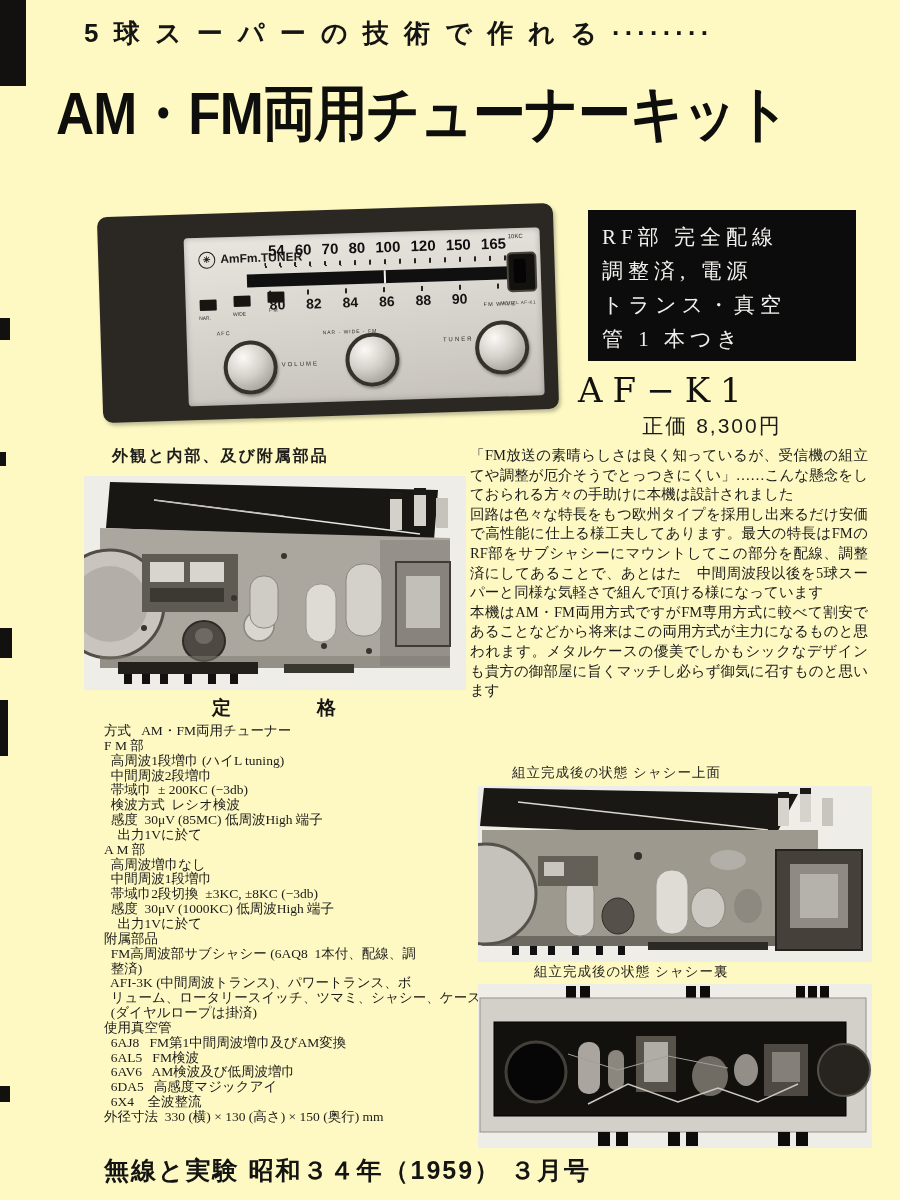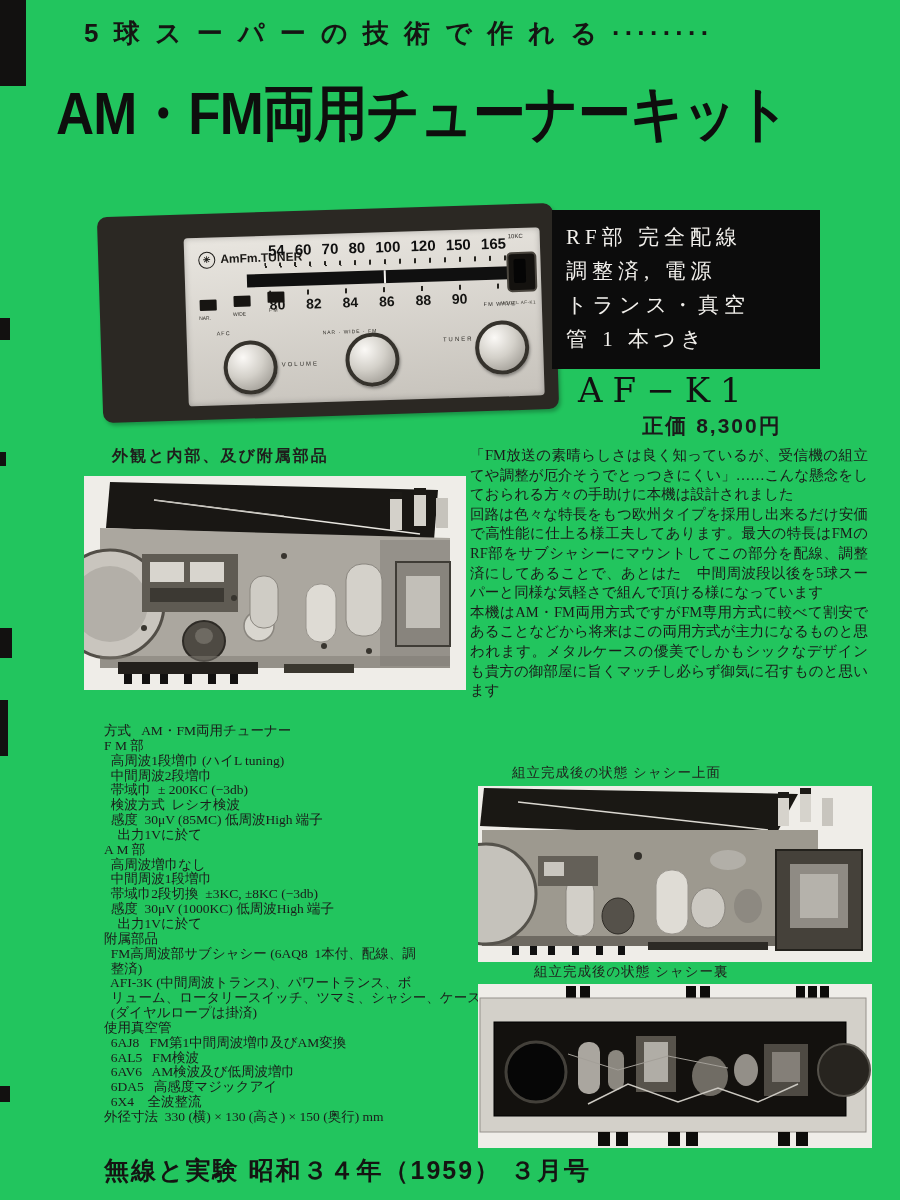--- a/index.html
+++ b/index.html
@@ -1,16 +1,16 @@
 <!DOCTYPE html>
 <html><head>
 <meta charset="utf-8">
 <style>
   html,body{margin:0;padding:0;background:#e9e7e2;}
-  .page{position:relative;width:900px;height:1200px;margin:0 auto;background:#22c55e;
+  .page{position:relative;width:900px;height:1200px;margin:0 auto;background:#fef9c3;
         overflow:hidden;font-family:"Liberation Serif",serif;color:#1a1a1a;}
   .abs{position:absolute;}
 
   
   .artifact{position:absolute;background:#121110;}
 
   
   .kicker{left:84px;top:16px;font-family:"Liberation Sans",sans-serif;font-weight:bold;
           font-size:26px;letter-spacing:4px;color:#151513;white-space:nowrap;}
   .title{left:56px;top:74px;margin:0;font-family:"Liberation Sans",sans-serif;font-weight:bold;
@@ -52,26 +52,26 @@
   .knob{position:absolute;width:46px;height:46px;border-radius:50%;border:4px solid #35322c;
         background:radial-gradient(circle at 34% 28%,#fbf9f6,#d3d0c9 45%,#8d8982);
         box-shadow:1px 2px 3px rgba(0,0,0,.35);}
   .k1{left:36px;top:104px;} .k2{left:158px;top:100px;} .k3{left:288px;top:92px;}
   .afc-label{left:30px;top:93px;font-size:5.5px;letter-spacing:1px;font-family:"Liberation Sans",sans-serif;color:#33312c;}
   .selector-labels{left:136px;top:95px;font-size:5px;letter-spacing:1px;font-family:"Liberation Sans",sans-serif;color:#33312c;white-space:nowrap;}
   .volume-label{left:94px;top:126px;font-size:6px;letter-spacing:2px;font-family:"Liberation Sans",sans-serif;color:#33312c;}
   .tuner-label{left:256px;top:106px;font-size:6px;letter-spacing:2px;font-family:"Liberation Sans",sans-serif;color:#33312c;}
 
   
-  .offer-box{left:552px;top:210px;width:240px;background:#0c0c0c;padding:10px 14px 13px 14px;}
+  .offer-box{left:588px;top:210px;width:240px;background:#0c0c0c;padding:10px 14px 5px 14px;}
   .offer-line{color:#f2f0ec;font-size:21px;line-height:34px;letter-spacing:5px;
               font-family:"Liberation Serif",serif;white-space:nowrap;}
   .model{left:578px;top:370px;width:268px;text-align:left;font-family:"DejaVu Serif",serif;
          font-size:34px;letter-spacing:10px;color:#111;}
-  .price{left:578px;top:412px;width:268px;text-align:center;font-size:21px;font-weight:bold;
+  .price{left:578px;top:412px;width:268px;text-align:center;font-size:21px;font-weight:normal;
          letter-spacing:2px;font-family:"Liberation Sans",sans-serif;}
 
   
   .caption{font-family:"Liberation Sans",sans-serif;color:#1f1e1c;white-space:nowrap;}
   .cap1{left:112px;top:446px;font-size:16px;font-weight:bold;letter-spacing:2px;}
   .cap2{left:512px;top:764px;font-size:13.5px;letter-spacing:1px;}
   .cap3{left:534px;top:963px;font-size:13.5px;letter-spacing:1px;}
 
   
   .photo-b{left:84px;top:476px;width:382px;height:214px;}
@@ -190,20 +190,21 @@
       <rect x="40" y="198" width="8" height="10" fill="#121110"></rect>
         <rect x="58" y="198" width="8" height="10" fill="#121110"></rect>
       <rect x="76" y="198" width="8" height="10" fill="#121110"></rect>
         <rect x="100" y="198" width="8" height="10" fill="#121110"></rect>
       <rect x="124" y="198" width="8" height="10" fill="#121110"></rect>
         <rect x="146" y="198" width="8" height="10" fill="#121110"></rect>
       <rect x="200" y="188" width="70" height="9" fill="#3a372f"></rect>
     </svg>
   </div>
 
+  <div class="abs specs-heading">定格</div>
   <div class="abs specs">
 
   <div class="spec-line">方式   AM・FM両用チューナー</div>
       <div class="spec-line">F M 部</div>
       <div class="spec-line">  高周波1段増巾 (ハイL tuning)</div>
       <div class="spec-line">  中間周波2段増巾</div>
       <div class="spec-line">  帯域巾  ± 200KC (−3db)</div>
       <div class="spec-line">  検波方式  レシオ検波</div>
       <div class="spec-line">  感度  30μV (85MC) 低周波High 端子</div>
       <div class="spec-line">    出力1Vに於て</div>

